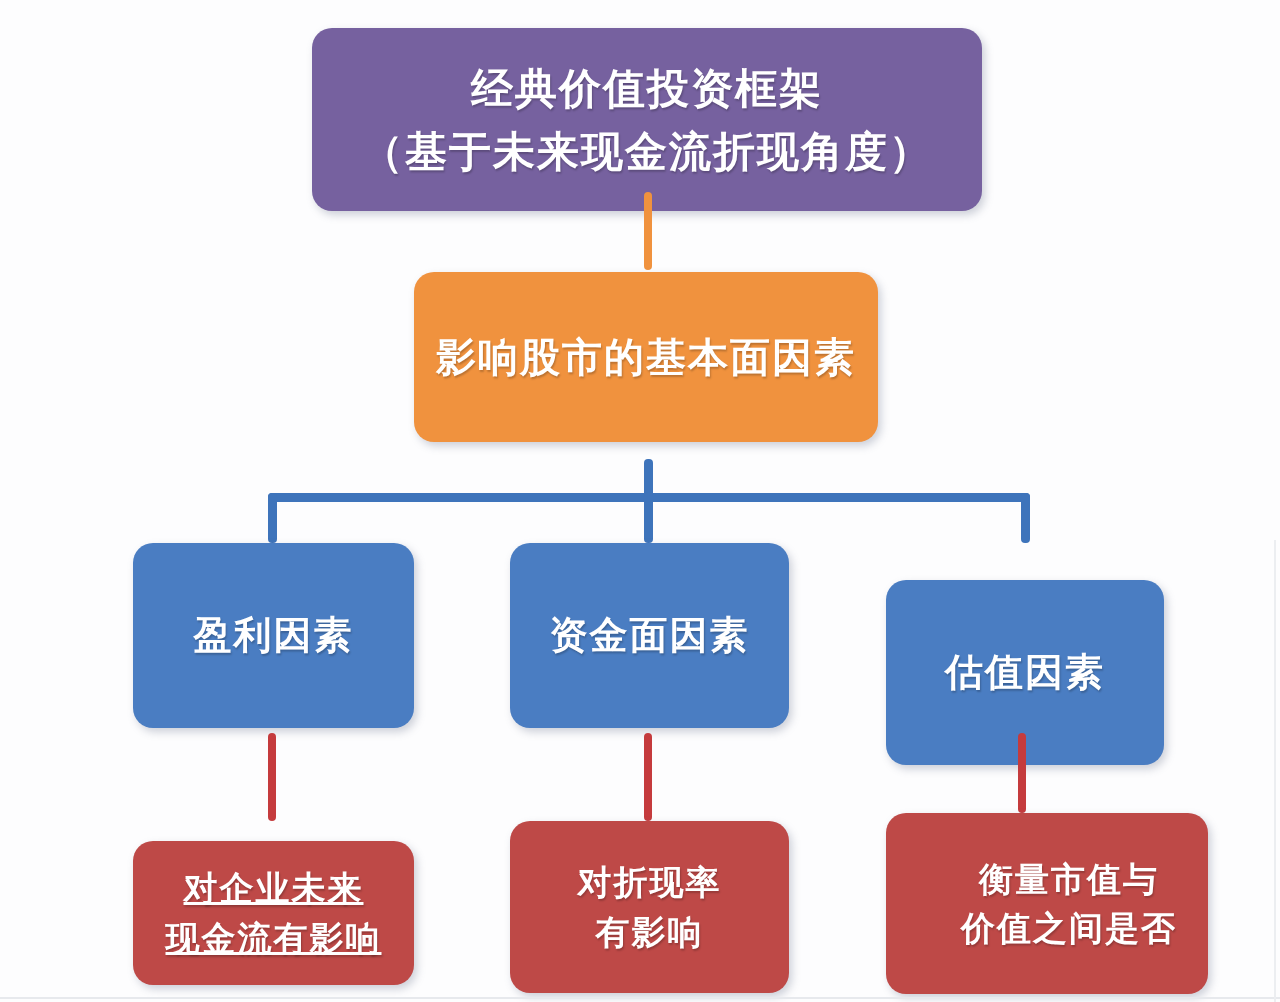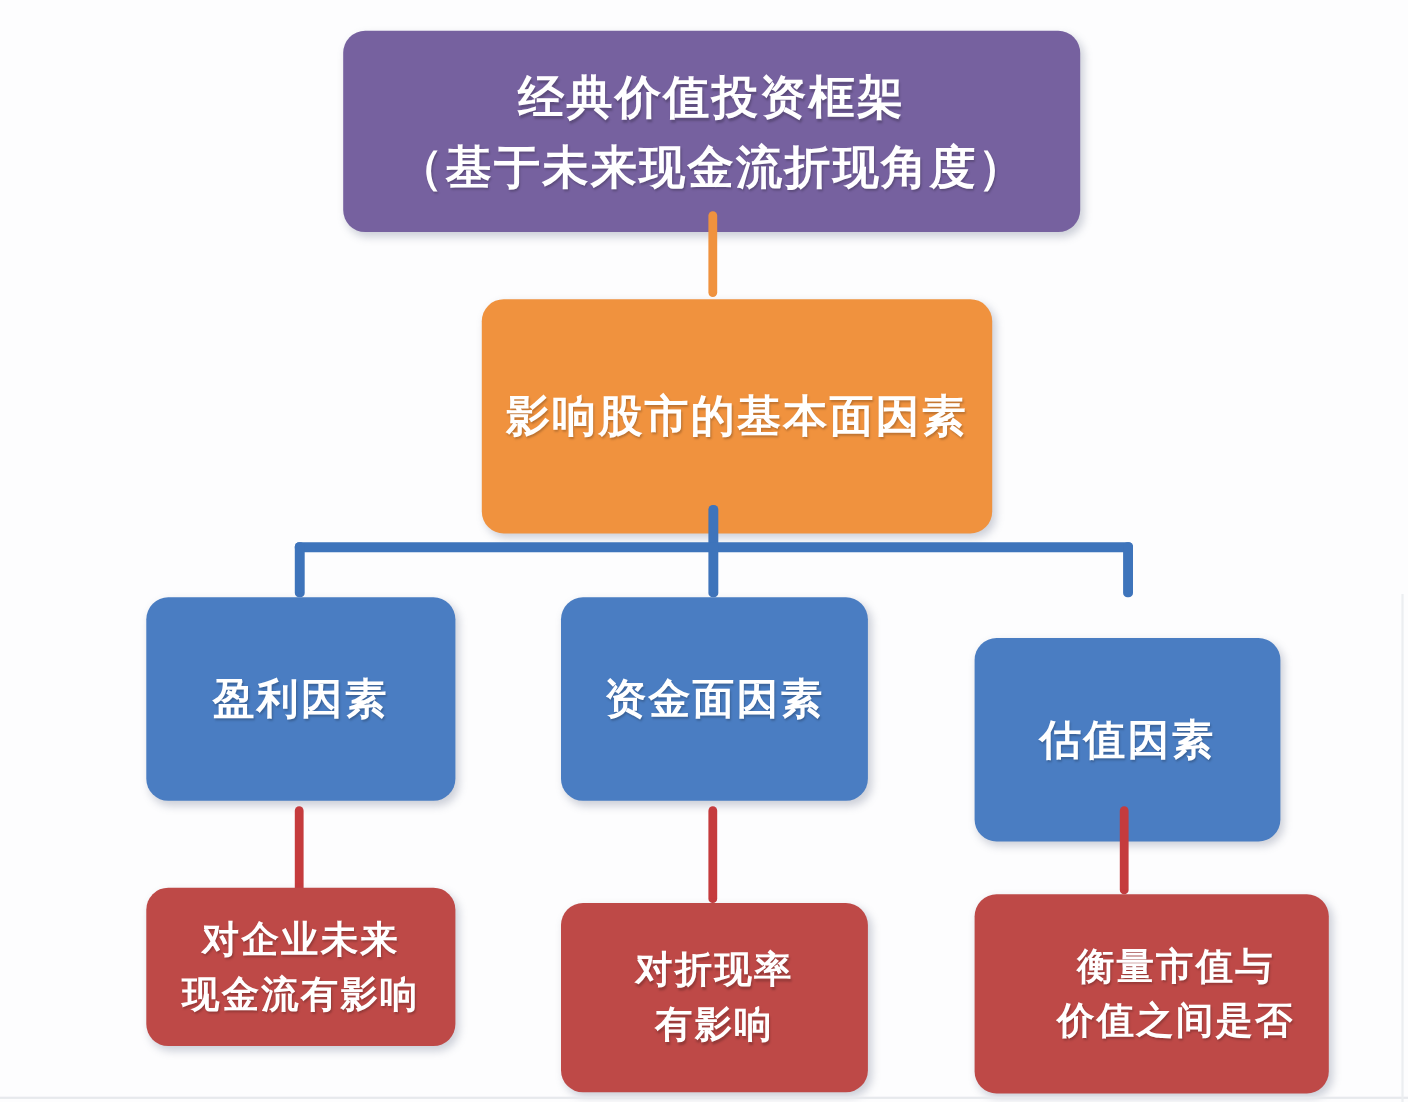--- a/index.html
+++ b/index.html
@@ -32,39 +32,38 @@
   .node-root {
     left: 312px; top: 4px;
     width: 670px; height: 183px;
     background: var(--purple, #76619F);
     font-size: 42px;
     line-height: 63px;
     margin-top: 24px;
   }
   .node-mid {
     left: 414px; top: 272px;
-    width: 464px; height: 213px;
+    width: 464px; height: 170px;
     background: var(--orange, #F0923E);
     font-size: 40px;
-    margin-left: 24px;
   }
   .node-factor {
     top: 543px; height: 185px;
     background: var(--blue, #4A7DC2);
     font-size: 38px;
   }
   .node-factor.col-left  { left: 133px; width: 281px; text-align: center; }
   .node-factor.col-mid   { left: 510px; width: 279px; }
   .node-factor.col-right { left: 886px; width: 278px; margin-top: 37px; }
   .node-effect {
     background: var(--red, #BE4947);
     font-size: 34px;
     line-height: 50px;
   }
-  .node-effect.col-left  { left: 133px; top: 807px; width: 281px; height: 144px; }
+  .node-effect.col-left  { left: 133px; top: 841px; width: 281px; height: 144px; text-decoration: underline; }
   .node-effect.col-mid   { left: 510px; top: 821px; width: 279px; height: 172px; text-align: right; }
   .node-effect.col-right { left: 886px; top: 813px; width: 278px; height: 181px; line-height: 49px; padding-left: 44px; }
   .connector {
     position: absolute;
     border-radius: 4px;
   }
   .c-orange { background: var(--connector-orange, #F0923E); }
   .c-blue   { background: var(--connector-blue, #3E74BB); }
   .c-red    { background: var(--connector-red, #C53B3D); }
   .stem-root      { left: 644px; top: 192px; width: 8px; height: 78px; }

